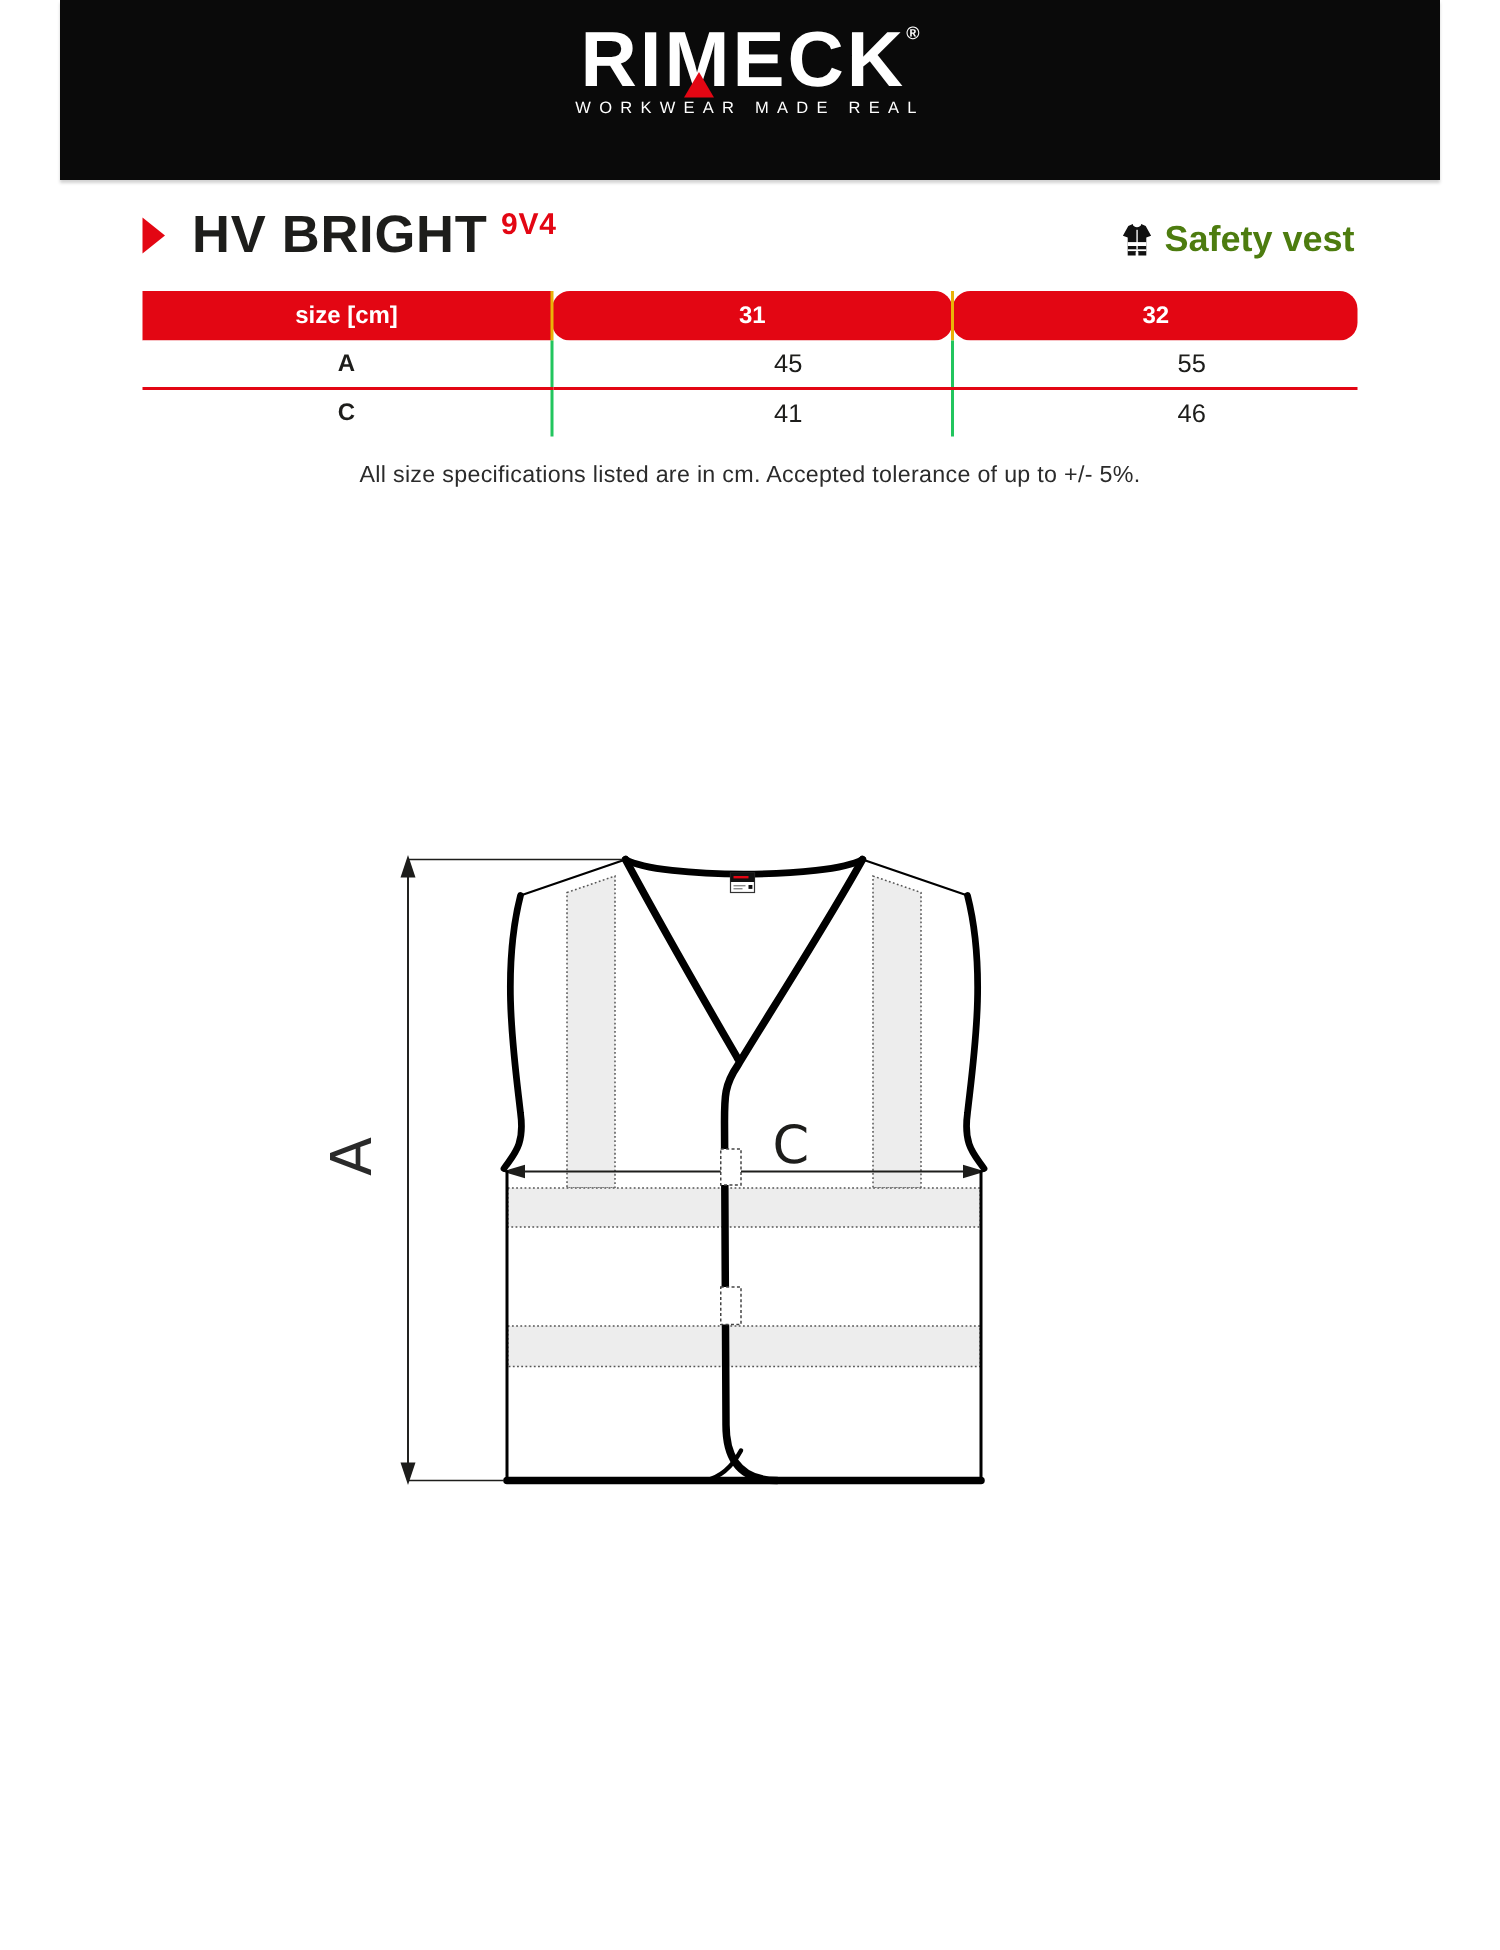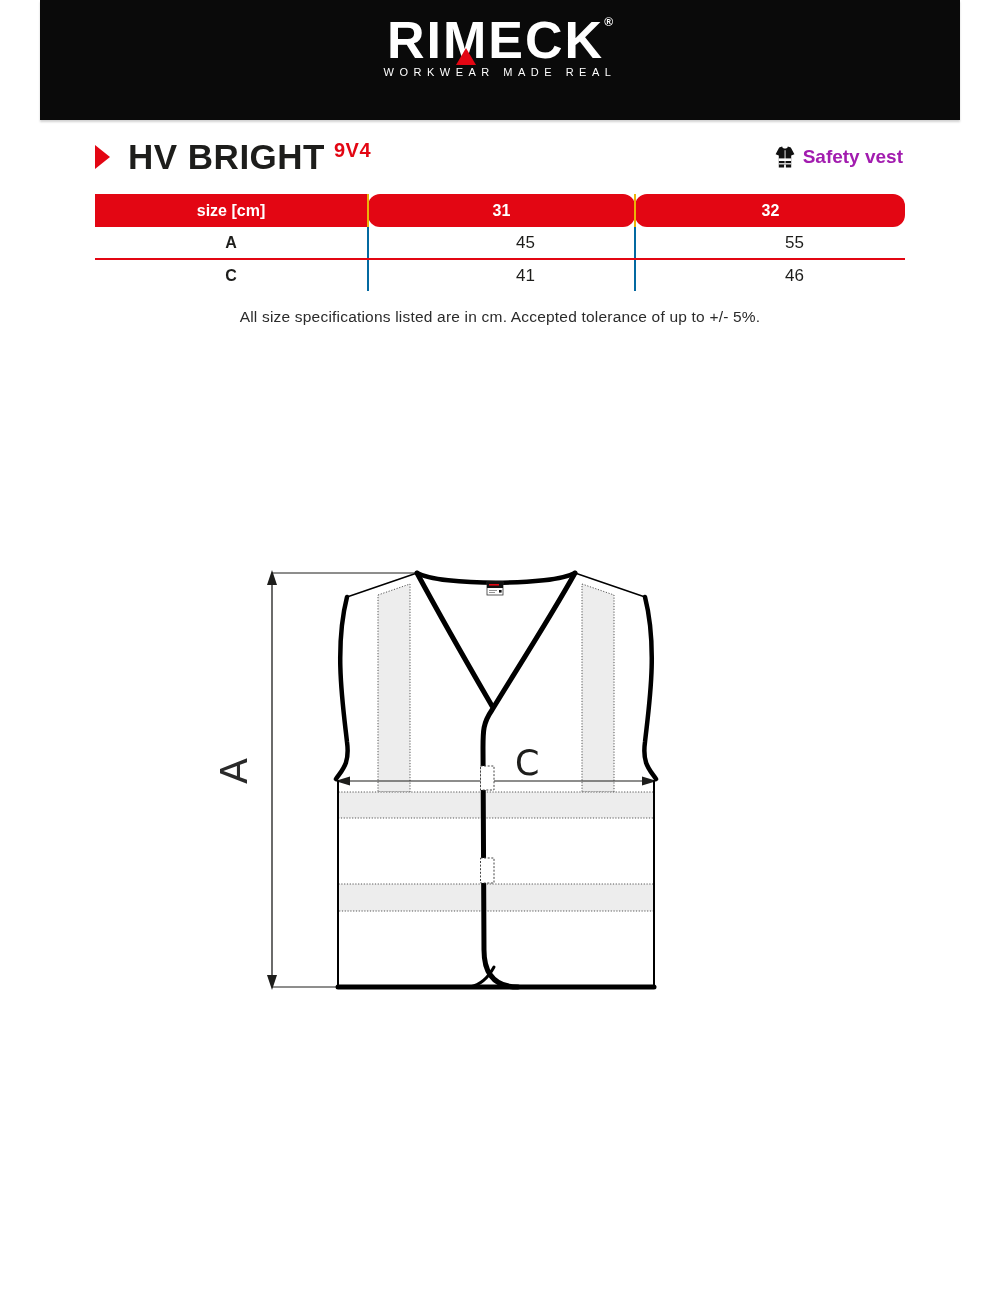--- a/index.html
+++ b/index.html
@@ -47,42 +47,42 @@
     line-height:38px; white-space:nowrap;text-align:right;
   }
   .product-code {
     display:inline-block; margin-left:9px;
     font-size:20px; font-weight:800; color:#e30613;
     transform:translateY(-12px);
   }
   .category {
     position:absolute; right:2px; top:8px;
     display:flex; align-items:center; gap:8px;
-    font-size:19px; font-weight:700; color:#a21caf;
+    font-size:24px; font-weight:700; color:#4d7c0f;
   }
   .category svg { display:block; }
 
   
   .size-table {
     position:absolute; left:95px; top:194px; width:810px;
     border-collapse:collapse; table-layout:fixed; text-align:center;
   }
   .size-table col.c1 { width:273px; }
   .size-table col.c2 { width:267px; }
   .size-table col.c3 { width:270px; }
   .size-table thead th {
     background:#e30613; color:#ffffff; font-weight:700; font-size:16px;
     height:33px; vertical-align:middle;margin-left:44px;
   }
   .size-table thead th + th { border-left:2px solid #eab308;border-radius:12px; }
   .size-table tbody td {
     height:32px; vertical-align:middle; font-size:17px; color:#1d1d1b;
     background:#ffffff;
   }
-  .size-table tbody td + td { border-left:2px solid #0369a1;padding-left:48px; }
+  .size-table tbody td + td { border-left:2px solid #22c55e;padding-left:48px; }
   .size-table tbody tr.row-divided td { border-bottom:2px solid #e30613; }
   .size-table tbody td.rowlabel { font-weight:700; font-size:16px; }
 
   .note {
     position:absolute; left:0; top:308px; width:1000px;
     text-align:center; font-size:15.5px; color:#2b2b2b; letter-spacing:.2px;
   }
 
   
   .diagram { position:absolute; left:220px; top:550px; }

